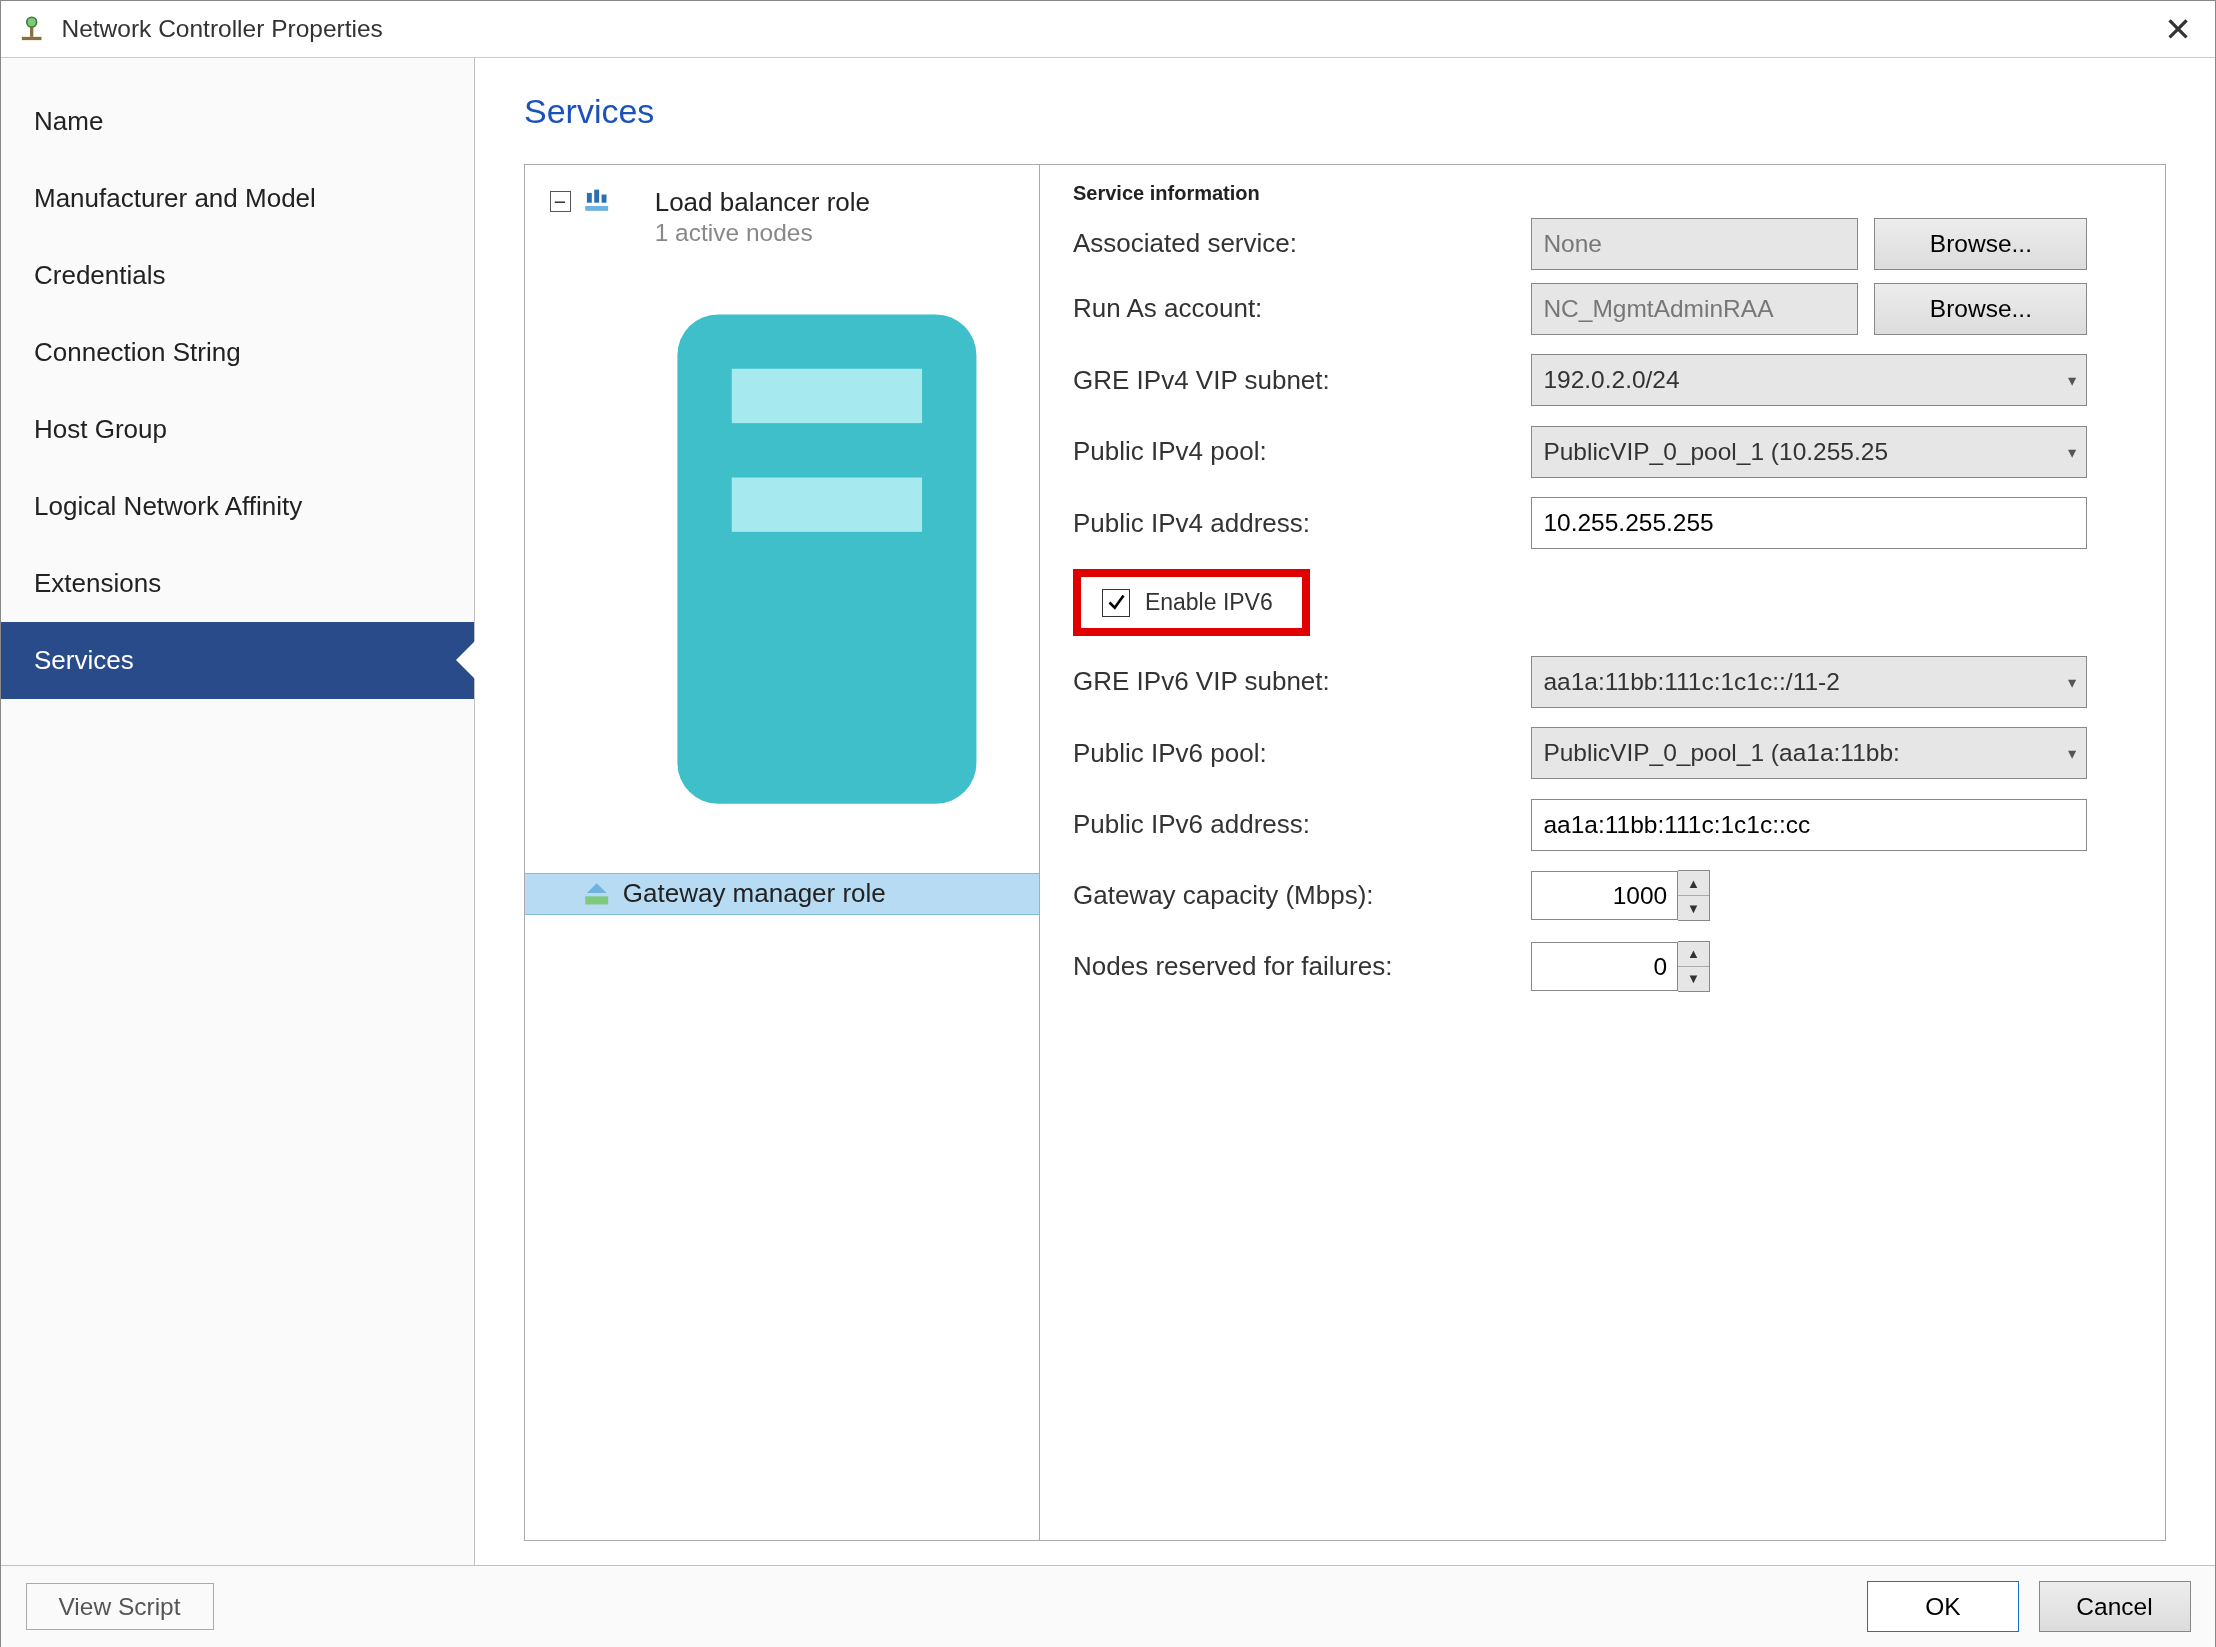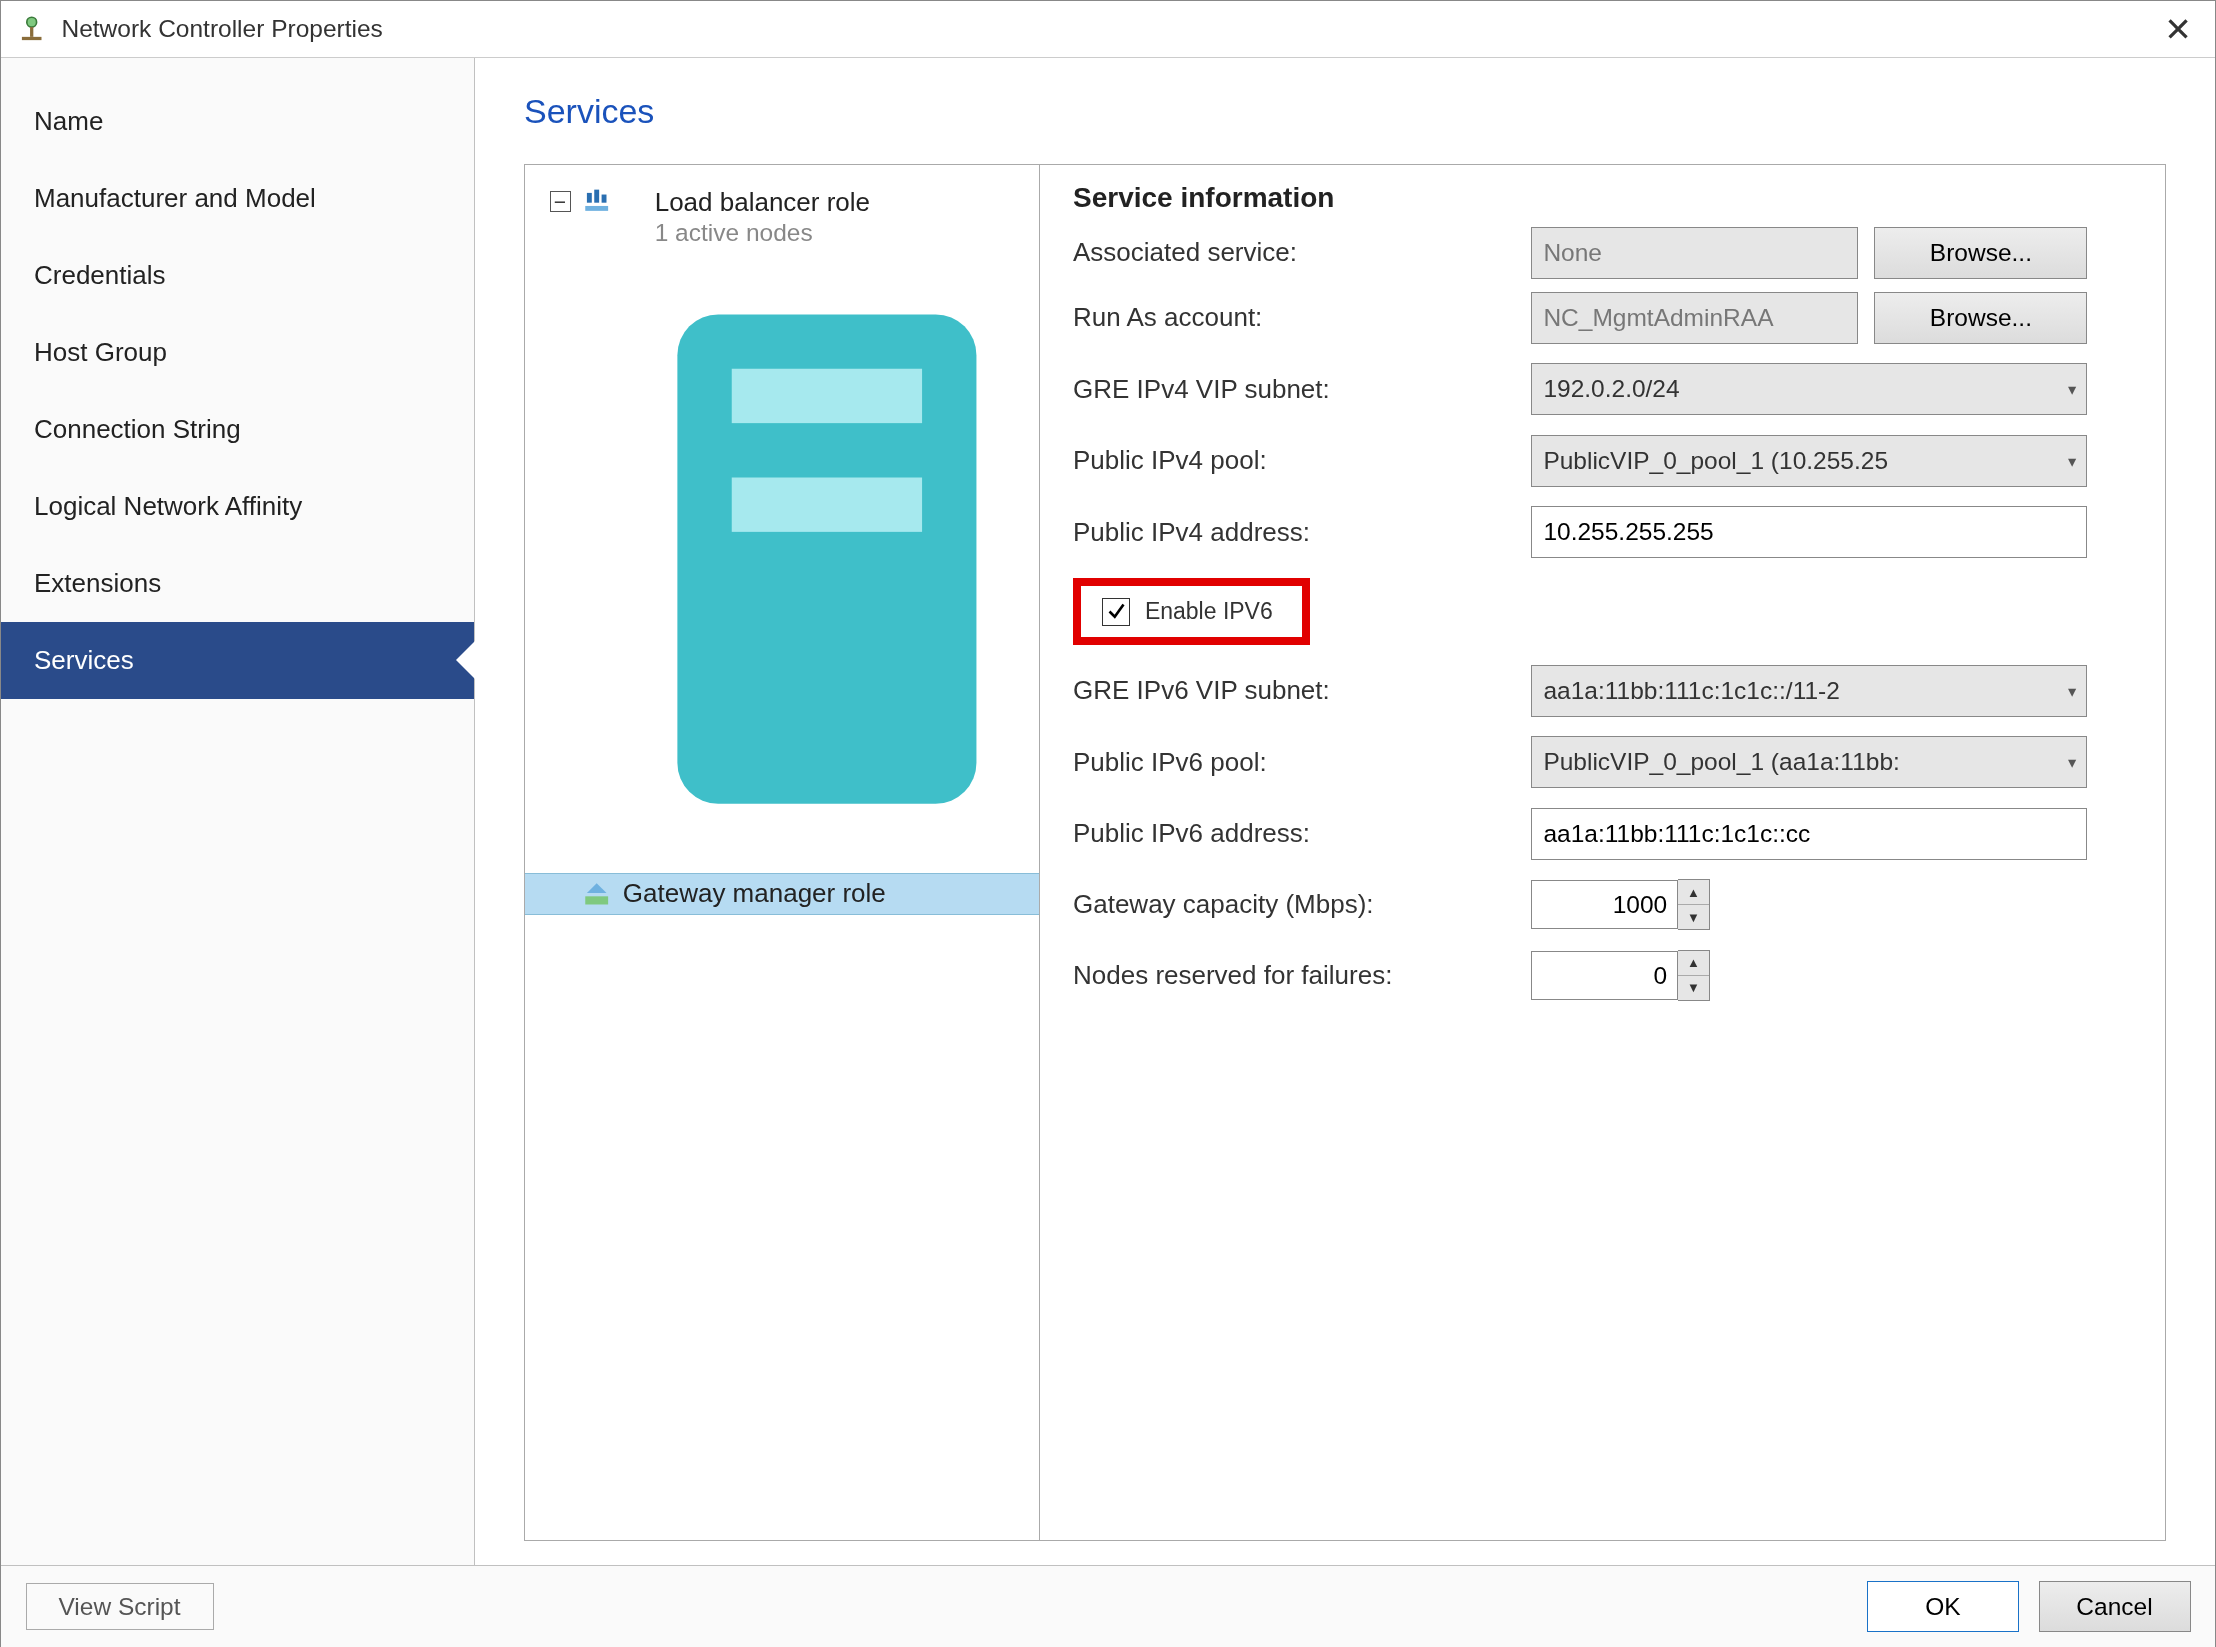--- a/index.html
+++ b/index.html
@@ -130,21 +130,21 @@
     background: #b6dbf2;
     border-top: 0.8px solid #88bdd8;
     border-bottom: 0.8px solid #88bdd8;
   }
   .tree-node.subnode { padding-left: 57px; }
   .detail-pane {
     flex: 1;
     padding: 16.4px 33px;
   }
   .section-heading {
-    font-size: 28px;
+    font-size: 20px;
     font-weight: 700;
     color: #222;
     margin-bottom: 13px;
   }
   .form-row {
     display: flex;
     align-items: center;
     margin-bottom: 13px;
   }
   .form-row.spaced { margin-top: 19.6px; margin-bottom: 19.6px; }
@@ -282,22 +282,22 @@
     <span class="title-text">Network Controller Properties</span>
     <span class="close-btn">✕</span>
   </div>
 
   <div class="body">
 
     <div class="sidebar">
       <div class="sidebar-item"><span>Name</span></div>
       <div class="sidebar-item"><span>Manufacturer and Model</span></div>
       <div class="sidebar-item"><span>Credentials</span></div>
+      <div class="sidebar-item"><span>Connection String</span></div>
       <div class="sidebar-item"><span>Host Group</span></div>
-      <div class="sidebar-item"><span>Connection String</span></div>
       <div class="sidebar-item"><span>Logical Network Affinity</span></div>
       <div class="sidebar-item"><span>Extensions</span></div>
       <div class="sidebar-item selected"><span>Services</span></div>
     </div>
 
     <div class="content">
       <div class="page-title">Services</div>
 
       <div class="services-panel">
 

